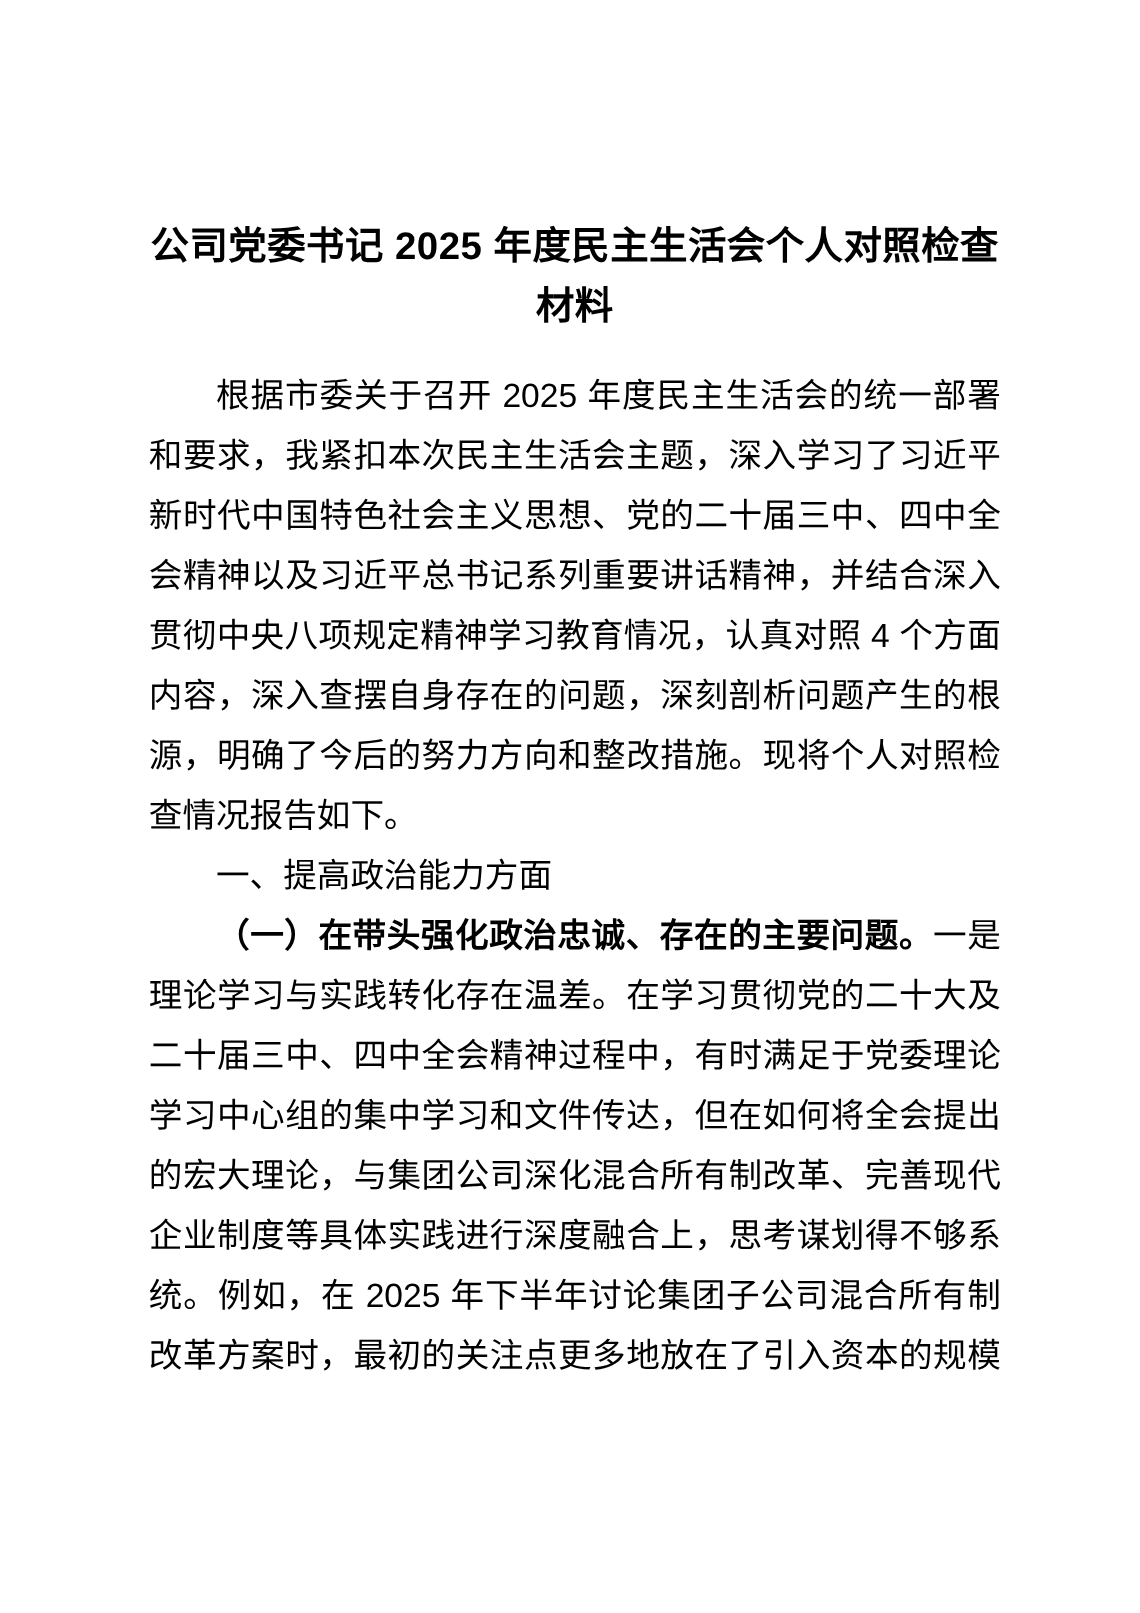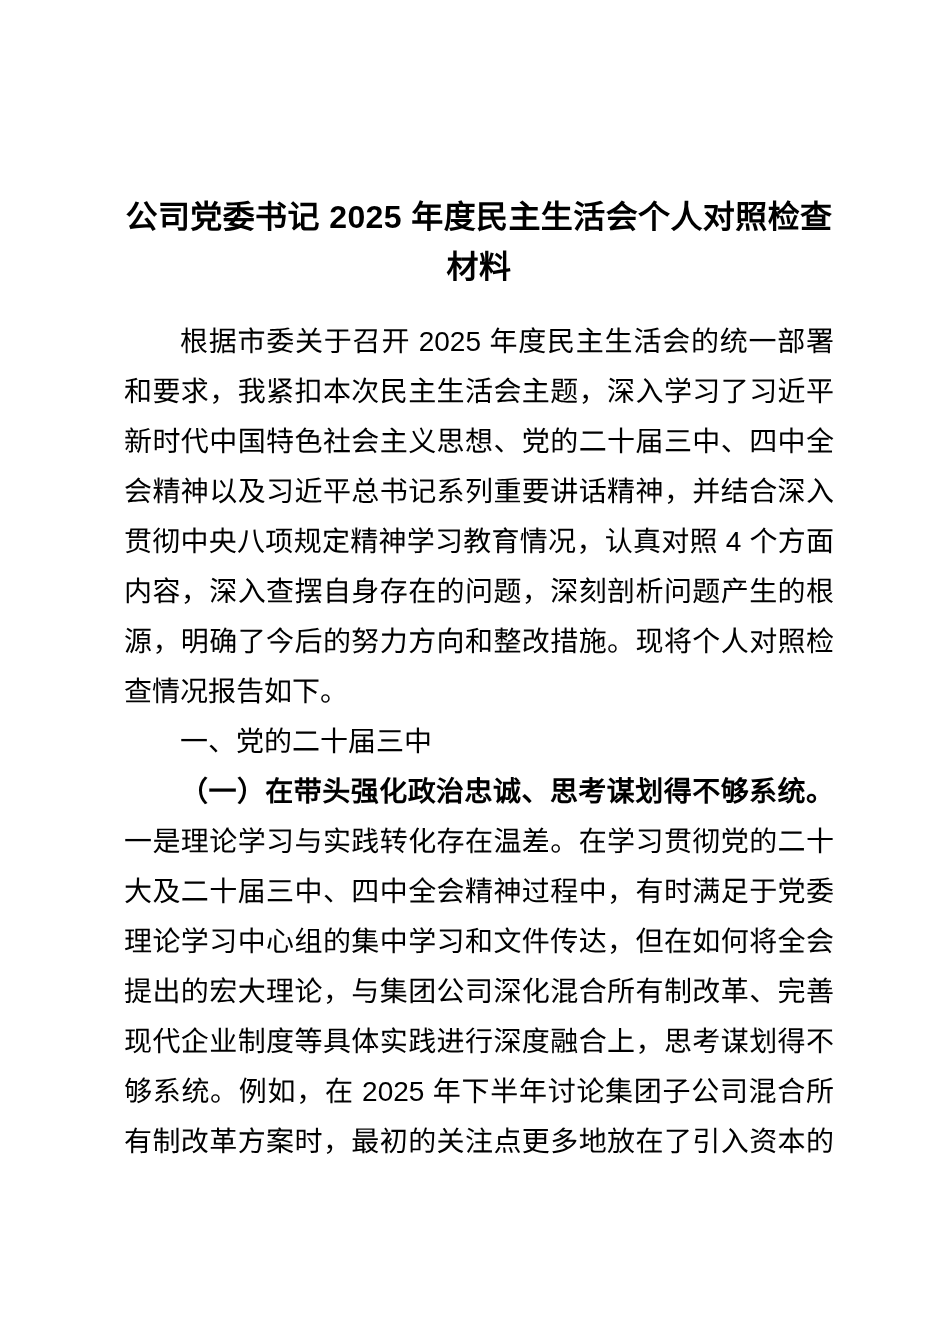--- a/index.html
+++ b/index.html
@@ -12,21 +12,21 @@
   body {
     font-family: "Liberation Sans", "DejaVu Sans", sans-serif;
     color: #000000;
     -webkit-font-smoothing: antialiased;
   }
 
   .page {
     position: relative;
     width: 950px;
     height: 1160px;
-    margin: 16px auto;
+    margin: 4px auto;
     background: #ffffff;
     overflow: hidden;
     box-sizing: border-box;
   }
 
   
   .content {
     position: absolute;
     left: 124px;
     top: 0;
@@ -74,18 +74,18 @@
 </head>
 <body>
 
 <div class="page">
   <div class="content">
 
     <h1 class="doc-title">公司党委书记 2025 年度民主生活会个人对照检查材料</h1>
 
     <p class="para indent2 first-body">根据市委关于召开 2025 年度民主生活会的统一部署和要求，我紧扣本次民主生活会主题，深入学习了习近平新时代中国特色社会主义思想、党的二十届三中、四中全会精神以及习近平总书记系列重要讲话精神，并结合深入贯彻中央八项规定精神学习教育情况，认真对照 4 个方面内容，深入查摆自身存在的问题，深刻剖析问题产生的根源，明确了今后的努力方向和整改措施。现将个人对照检查情况报告如下。</p>
 
-    <p class="para indent2 heading-num">一、党的二十届三中</p>
+    <p class="para indent2 heading-num">一、提高政治能力方面</p>
 
-    <p class="para indent2"><span class="bold">（一）在带头强化政治忠诚、思考谋划得不够系统。</span><span>一是理论学习与实践转化存在温差。在学习贯彻党的二十大及二十届三中、四中全会精神过程中，有时满足于党委理论学习中心组的集中学习和文件传达，但在如何将全会提出的宏大理论，与集团公司深化混合所有制改革、完善现代企业制度等具体实践进行深度融合上，思考谋划得不够系统。例如，在 2025 年下半年讨论集团子公司混合所有制改革方案时，最初的关注点更多地放在了引入资本的规模和速度上，对于如何通过改革优化公司治理结构、加强党的领导这一政治要求，思考得不够深</span></p>
+    <p class="para indent2"><span class="bold">（一）在带头强化政治忠诚、存在的主要问题。</span><span>一是理论学习与实践转化存在温差。在学习贯彻党的二十大及二十届三中、四中全会精神过程中，有时满足于党委理论学习中心组的集中学习和文件传达，但在如何将全会提出的宏大理论，与集团公司深化混合所有制改革、完善现代企业制度等具体实践进行深度融合上，思考谋划得不够系统。例如，在 2025 年下半年讨论集团子公司混合所有制改革方案时，最初的关注点更多地放在了引入资本的规模和速度上，对于如何通过改革优化公司治理结构、加强党的领导这一政治要求，思考得不够深</span></p>
 
   </div>
 </div>
 
 </body></html>

